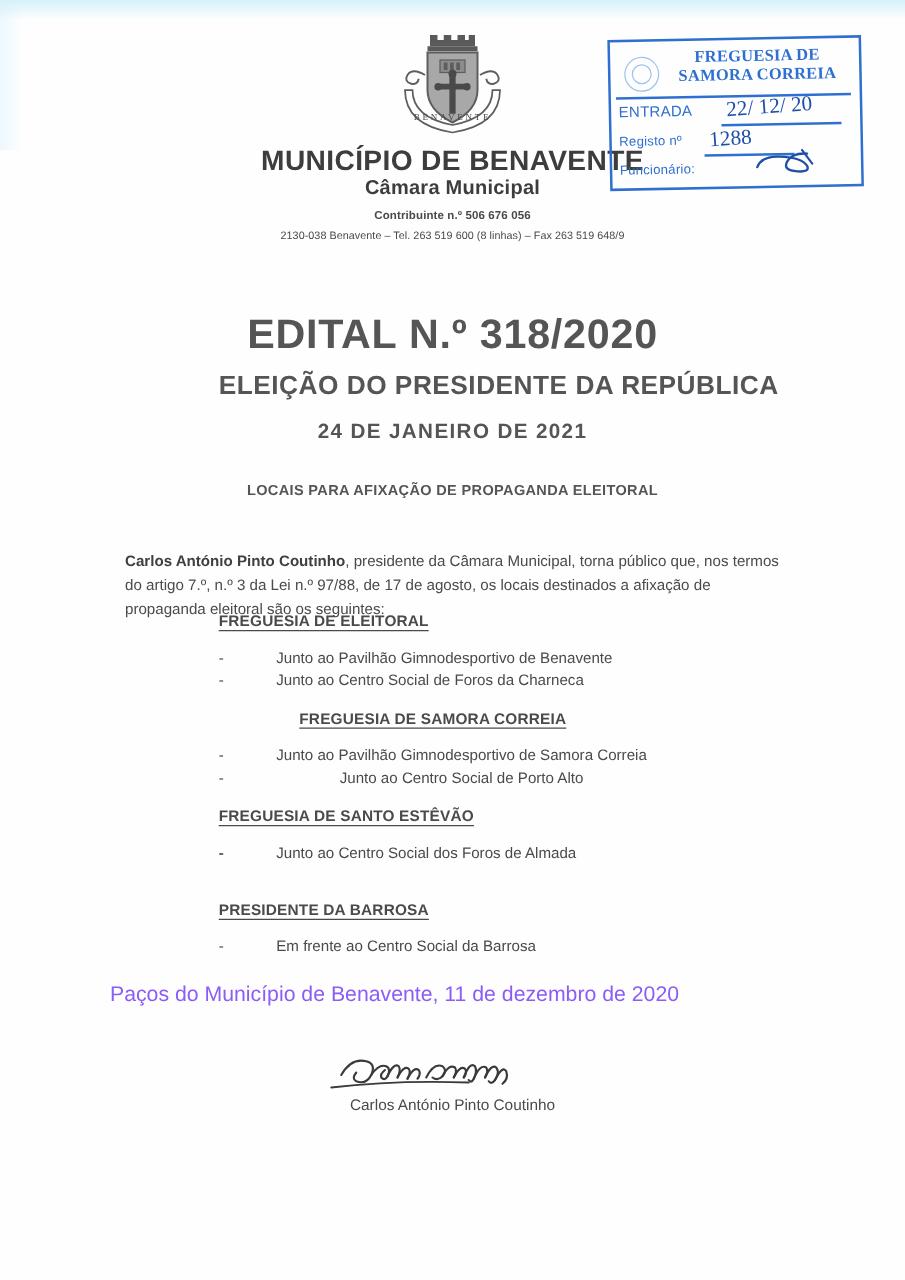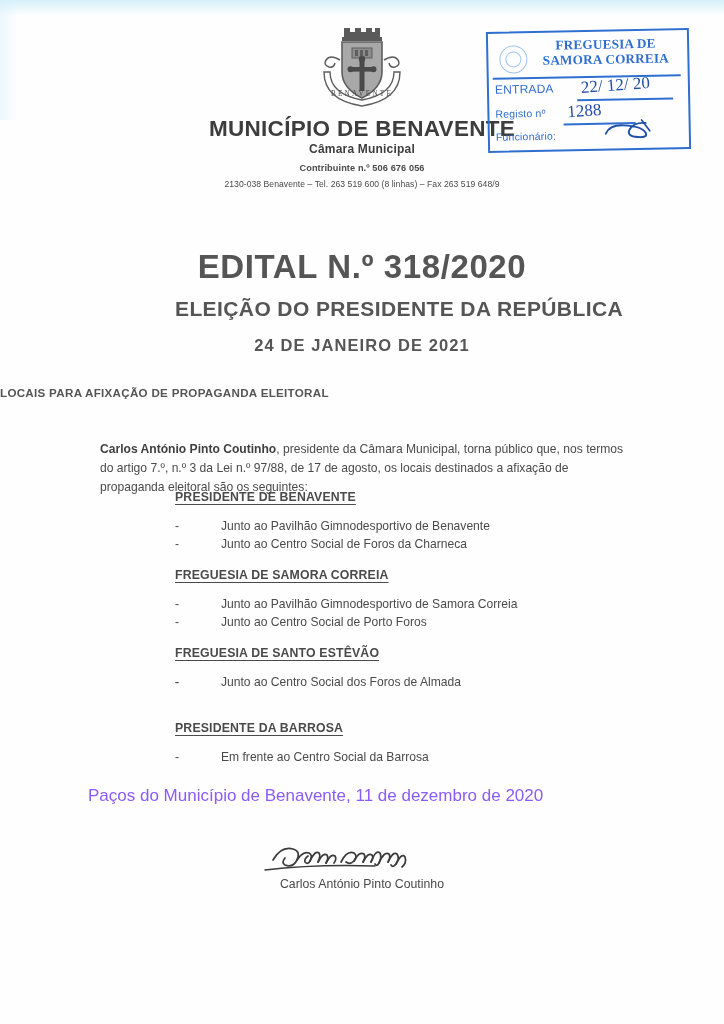--- a/index.html
+++ b/index.html
@@ -51,21 +51,21 @@
   }
   .org-name {
     font-size: 22.5px;
     font-weight: bold;
     letter-spacing: 0.3px;
     color: #3d3d3d;
     margin-top: 2px;
     line-height: 1.12;
   }
   .org-sub {
-    font-size: 12px;
+    font-size: 16px;
     font-weight: bold;
     color: #3d3d3d;
     margin-top: 1px;
     letter-spacing: 0.2px;
   }
   .org-tax {
     font-size: 9.2px;
     font-weight: bold;
     color: #4a4a4a;
     margin-top: 7px;
@@ -175,20 +175,21 @@
     text-align: center;
     font-size: 16.5px;
     font-weight: bold;
     color: #555555;
     letter-spacing: 1.1px;
   }
   .subject {
     position: absolute;
     top: 386px; left: 0;
     width: 724px;
+    text-align: center;
     font-size: 11.6px;
     font-weight: bold;
     color: #555555;
     letter-spacing: 0.3px;
   }
 
   
   .body-para {
     position: absolute;
     top: 428px;
@@ -342,32 +343,32 @@
   </div>
 
   <div class="edital-title">EDITAL N.º 318/2020</div>
   <div class="election-title">ELEIÇÃO DO PRESIDENTE DA REPÚBLICA</div>
   <div class="election-date">24 DE JANEIRO DE 2021</div>
   <div class="subject">LOCAIS PARA AFIXAÇÃO DE PROPAGANDA ELEITORAL</div>
 
   <p class="body-para"><b>Carlos António Pinto Coutinho</b><span>, presidente da Câmara Municipal, torna público que, nos termos do artigo 7.º, n.º 3 da Lei n.º 97/88, de 17 de agosto, os locais destinados a afixação de propaganda eleitoral são os seguintes:</span></p>
 
   <div class="section" style="top:490px;">
-    <div class="section-head">PRESIDENTE DE BENAVENTE</div>
+    <div class="section-head">FREGUESIA DE ELEITORAL</div>
     <ul class="section-list">
       <li><span class="dash">-</span><span>Junto ao Pavilhão Gimnodesportivo de Benavente</span></li>
       <li><span class="dash">-</span><span>Junto ao Centro Social de Foros da Charneca</span></li>
     </ul>
   </div>
 
-  <div class="section" style="top:568px;">
+  <div class="section" style="top:568px;text-align:center;">
     <div class="section-head">FREGUESIA DE SAMORA CORREIA</div>
     <ul class="section-list">
       <li><span class="dash">-</span><span>Junto ao Pavilhão Gimnodesportivo de Samora Correia</span></li>
-      <li><span class="dash">-</span><span>Junto ao Centro Social de Porto Foros</span></li>
+      <li><span class="dash">-</span><span>Junto ao Centro Social de Porto Alto</span></li>
     </ul>
   </div>
 
   <div class="section" style="top:646px;">
     <div class="section-head">FREGUESIA DE SANTO ESTÊVÃO</div>
     <ul class="section-list">
       <li><span class="dash">-</span></li>
       <li><span class="dash">-</span><span>Junto ao Centro Social dos Foros de Almada</span></li>
     </ul>
   </div>

